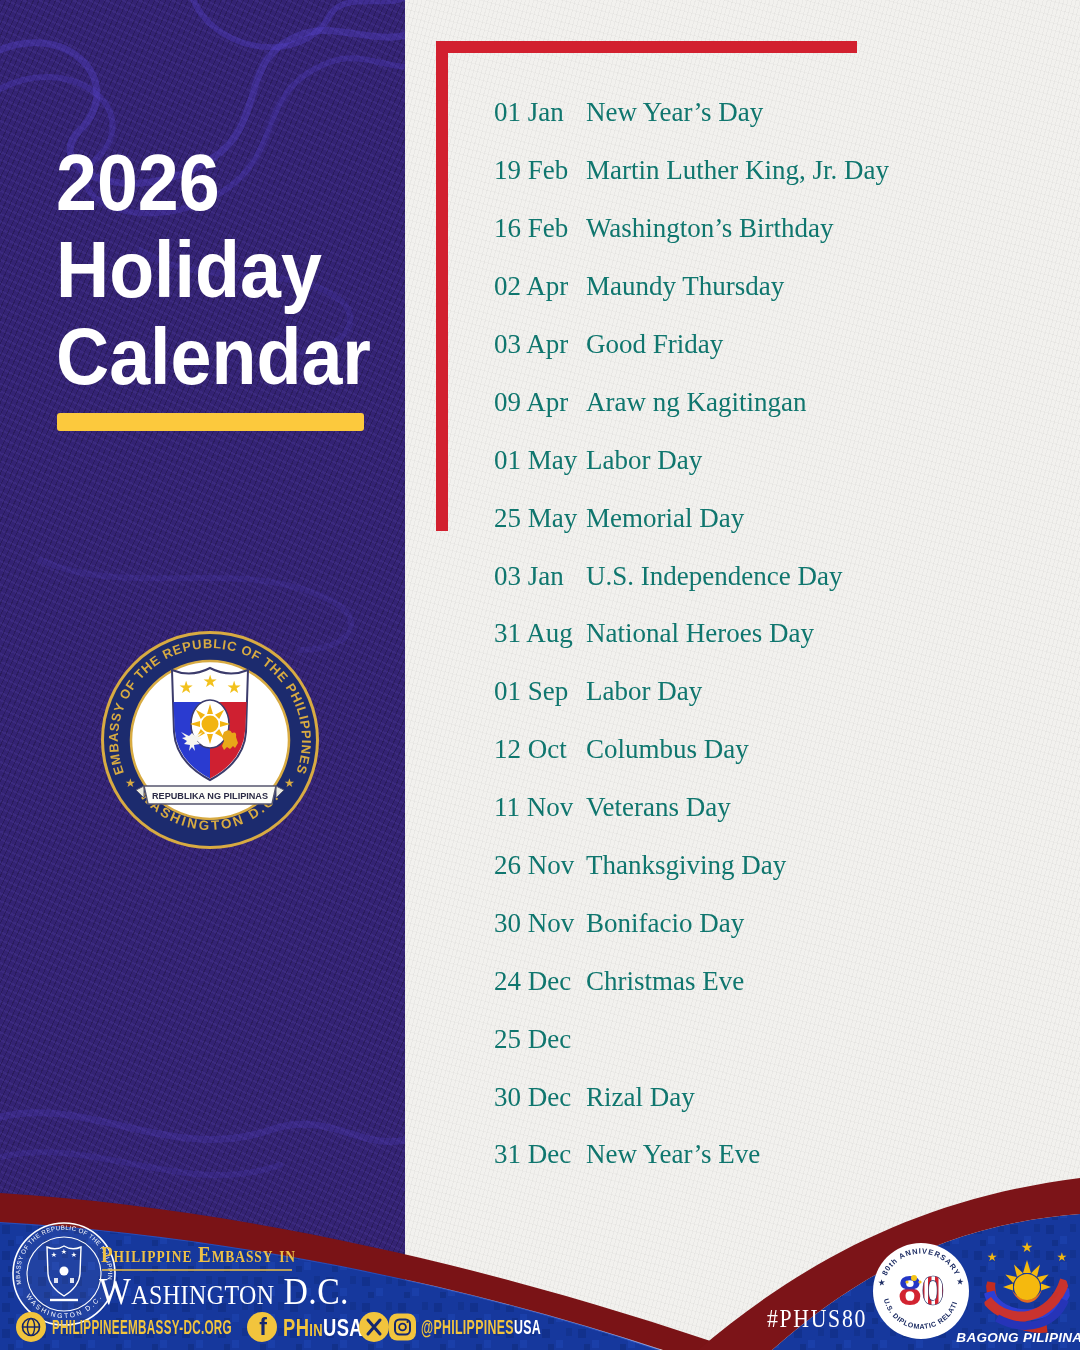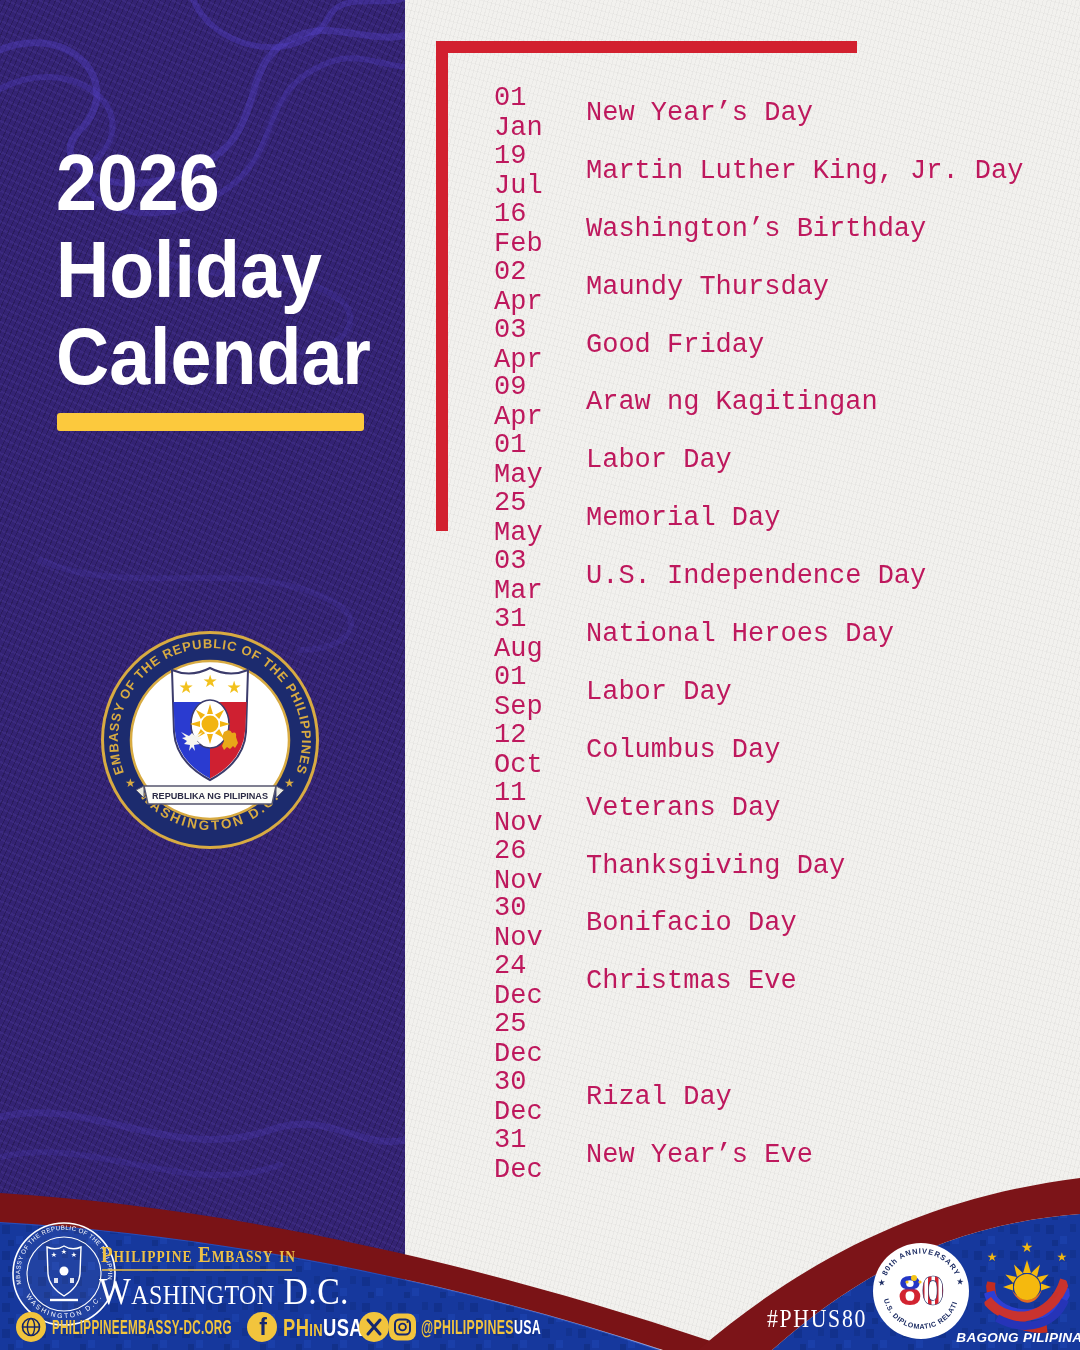--- a/index.html
+++ b/index.html
@@ -24,21 +24,21 @@
     font-weight:bold;font-size:80px;line-height:87px;letter-spacing:0;
     transform:scaleX(.92);transform-origin:left top;white-space:nowrap;}
   .title-underline{position:absolute;left:57px;top:413px;width:307px;height:18px;
     border-radius:3px;}
   
   .red-bar-top{position:absolute;left:436px;top:41px;width:421px;height:12px;}
   .red-bar-side{position:absolute;left:436px;top:41px;width:12px;height:490px;}
   
   .holiday-list{position:absolute;left:494px;top:84px;width:560px;}
   .hrow{display:flex;align-items:center;height:57.9px;
-    font-family:Liberation Mono, monospace;font-size:27px;color:#be185d;justify-content:space-between;}
+    font-family:Liberation Serif, serif;font-size:27px;color:#0f766e;justify-content:space-between;}
   .hdate{flex:0 0 92px;}
   .hname{flex:1;}
   
   .main-seal{position:absolute;left:100px;top:630px;}
   .footer-svg{position:absolute;left:0;top:1170px;}
   text{font-family:"Liberation Sans",sans-serif;}
   .serifT{font-family:"Liberation Serif",serif;}
   .sc{font-variant:small-caps;}
 </style>
 </head>
@@ -72,21 +72,21 @@
   <div class="red-bar-top" style="background:#d2202f;"></div>
   <div class="red-bar-side" style="background:#d2202f;"></div>
 
   <div class="holiday-list" id="holiday-list">
     <div class="hrow">
       <span class="hdate">01 Jan</span>
       <span class="hname">New Year’s Day</span>
     </div>
 
     <div class="hrow">
-      <span class="hdate">19 Jul</span>
+      <span class="hdate">19 Feb</span>
       <span class="hname">Martin Luther King, Jr. Day</span>
     </div>
 
     <div class="hrow">
       <span class="hdate">16 Feb</span>
       <span class="hname">Washington’s Birthday</span>
     </div>
 
     <div class="hrow">
       <span class="hdate">02 Apr</span>
@@ -107,21 +107,21 @@
       <span class="hdate">01 May</span>
       <span class="hname">Labor Day</span>
     </div>
 
     <div class="hrow">
       <span class="hdate">25 May</span>
       <span class="hname">Memorial Day</span>
     </div>
 
     <div class="hrow">
-      <span class="hdate">03 Mar</span>
+      <span class="hdate">03 Jan</span>
       <span class="hname">U.S. Independence Day</span>
     </div>
 
 
     <div class="hrow">
       <span class="hdate">31 Aug</span>
       <span class="hname">National Heroes Day</span>
     </div>
 
     <div class="hrow">

